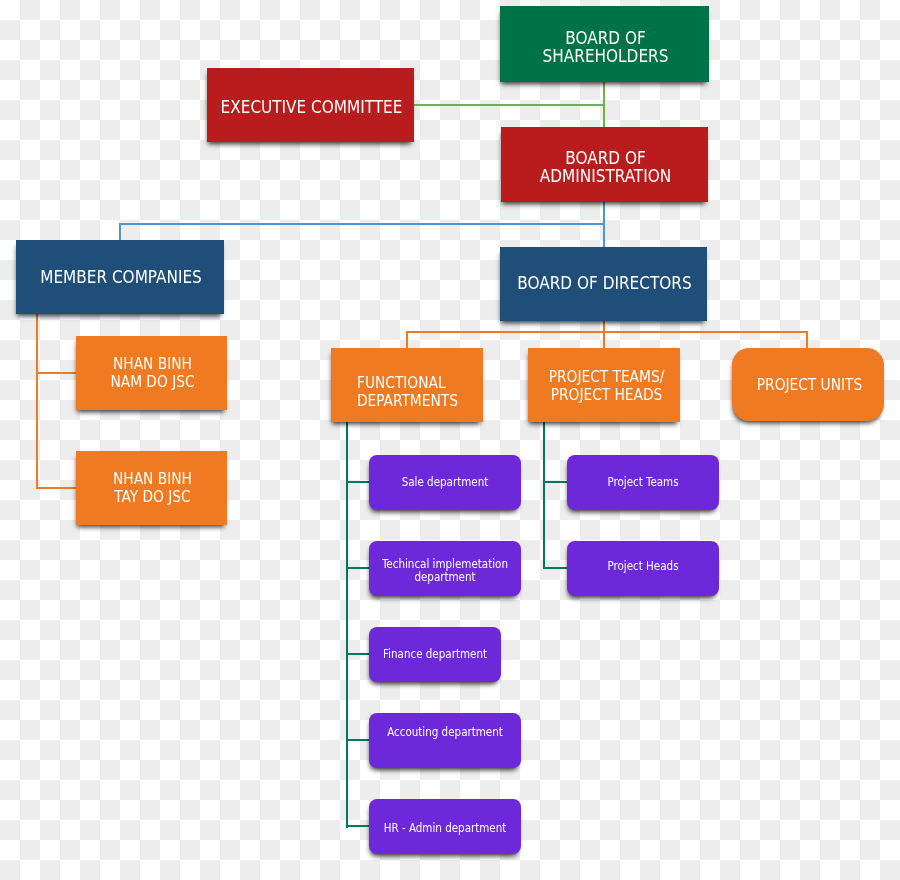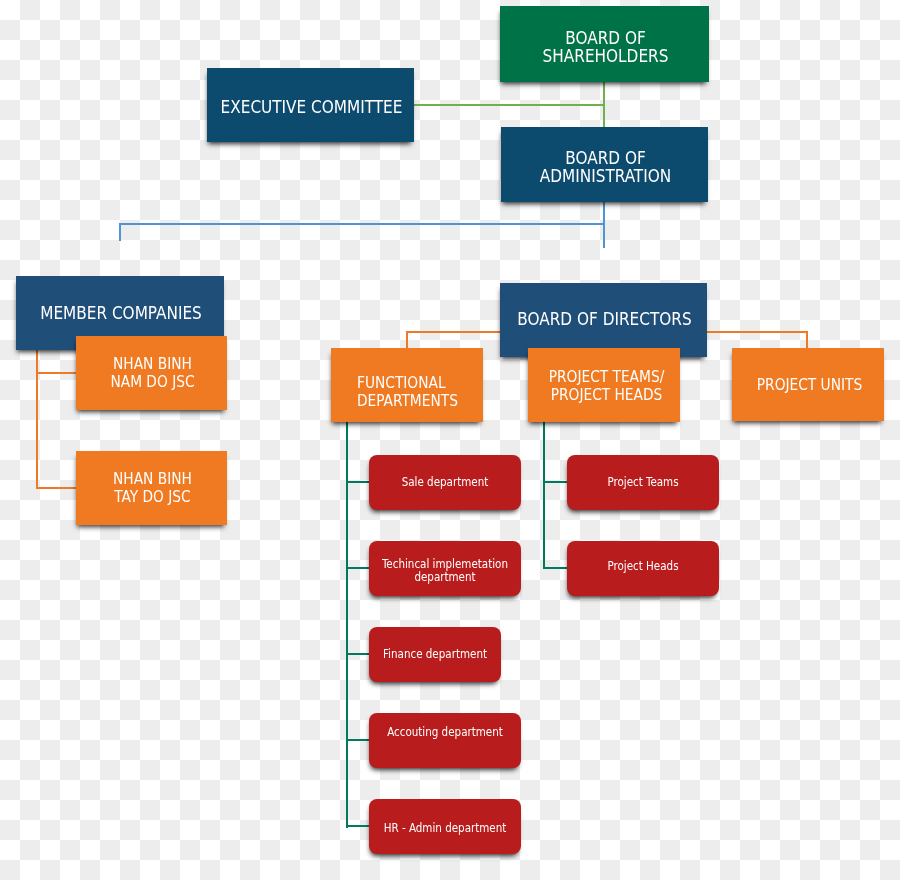--- a/index.html
+++ b/index.html
@@ -23,24 +23,24 @@
   .node.lalign{align-items:flex-start;text-align:left;padding-left:26px;}
 
   
   .caps{font-size:17px;line-height:17.8px;font-stretch:condensed;padding-left:2px;}
   .caps.one{line-height:17.8px;}
   .caps.sm{font-size:15.3px;line-height:17.6px;}
   
   .leaf{font-size:11.5px;line-height:13.2px;border-radius:8px;font-stretch:condensed;}
 
   .c-dgreen{background:#007247;}
-  .c-green{background:#0c4a6e;}
-  .c-navy{background:#1f4e79;margin-top:36px;}
+  .c-green{background:#b91c1c;}
+  .c-navy{background:#1f4e79;}
   .c-orange{background:#ef7a22;}
-  .c-teal{background:#b91c1c;}
+  .c-teal{background:#6d28d9;}
 
   .ln{position:absolute;z-index:1;}
   .lh{height:2px;}
   .lv{width:2px;}
   .g-line{background:#71b04f;}
   .b-line{background:#4f94d4;}
   .o-line{background:#ec7a28;}
   .t-line{background:#00795e;}
 </style>
 </head>
@@ -110,21 +110,21 @@
   <div class="node caps sm lalign c-orange" style="padding-top:16px;left:331px;top:348px;width:152px;height:74px;">
     <span>FUNCTIONAL</span>
     <span>DEPARTMENTS</span>
   </div>
 
   <div class="node caps sm c-orange" style="padding-top:3px;padding-left:5px;left:528px;top:348px;width:152px;height:74px;">
     <span>PROJECT TEAMS/</span>
     <span>PROJECT HEADS</span>
   </div>
 
-  <div class="node caps one sm c-orange" style="padding-top:2px;padding-left:3px;left:732px;top:348px;width:152px;height:73px;">
+  <div class="node caps one sm c-orange" style="padding-top:2px;padding-left:3px;left:732px;top:348px;width:152px;height:73px;border-radius:17px;">
     <span>PROJECT UNITS</span>
   </div>
 
   <div class="node leaf c-teal" style="left:369px;top:455px;width:152px;height:55px;">
     <span>Sale department</span>
   </div>
 
   <div class="node leaf c-teal" style="padding-top:5px;left:369px;top:541px;width:152px;height:55px;">
     <span>Techincal implemetation</span>
     <span>department</span>

